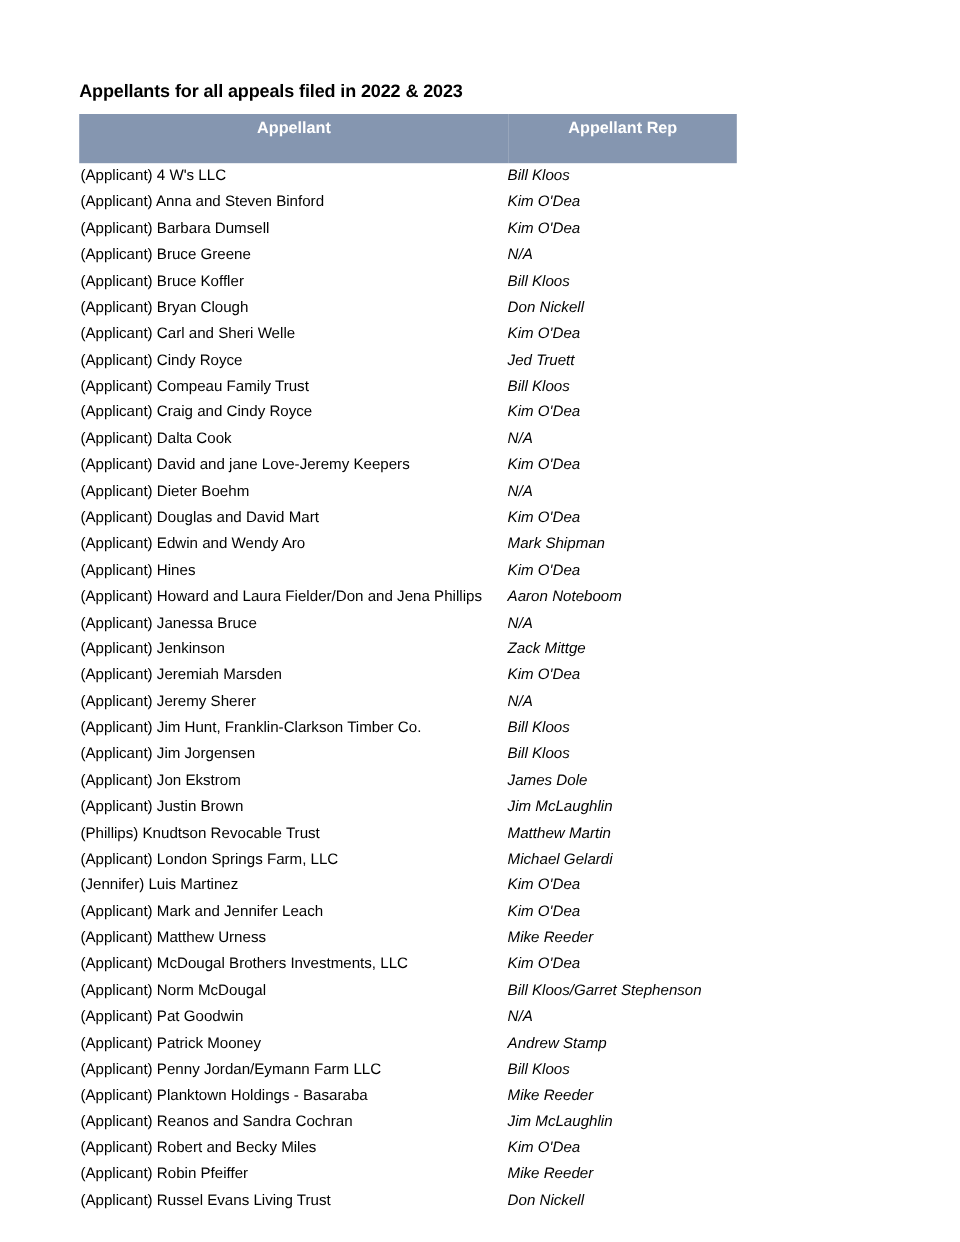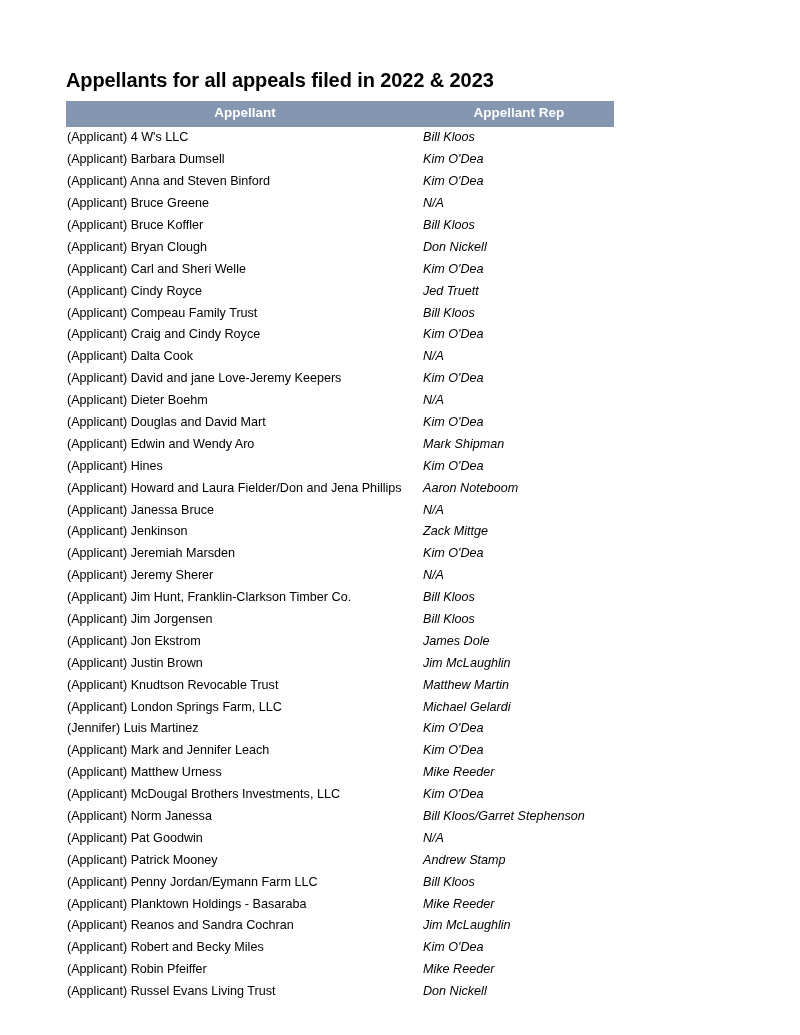--- a/index.html
+++ b/index.html
@@ -15,39 +15,39 @@
     overflow: hidden;
   }
   .page {
     position: relative;
     width: 800px;
     height: 1035px;
     box-sizing: border-box;
     padding: 68px 0 0 66px;
   }
   .doc-title {
-    font-size: 20px;
+    font-size: 15px;
     font-weight: bold;
     color: #000000;
     letter-spacing: -0.1px;
     margin: 0 0 9px 0;
     line-height: 1.2;
   }
   table.appeals {
     border-collapse: collapse;
     width: 548px;
     table-layout: fixed;
   }
   table.appeals thead th {
     background: #8596b0;
     color: #ffffff;
     font-size: 13.5px;
     font-weight: bold;
     text-align: center;
-    padding: 4px 0 5px 0;
+    padding: 4px 0 20px 0;
     line-height: 1.25;
     border: none;
   }
   table.appeals col.c-appellant { width: 358px; }
   table.appeals col.c-rep { width: 190px; }
   table.appeals tbody td {
     font-size: 12.6px;
     color: #000000;
     padding: 1.5px 0 1.5px 0;
     line-height: 1.5;
@@ -87,32 +87,32 @@
       </tr>
     </thead>
     <tbody id="table-body">
         <tr>
           <td class="appellant">(Applicant) 4 W's LLC</td>
           <td class="rep">
             <span class="rep-inner">Bill Kloos</span>
           </td>
         </tr>
         <tr>
+          <td class="appellant">(Applicant) Anna and Steven Binford</td>
+          <td class="rep">
+            <span class="rep-inner">Kim O'Dea</span>
+          </td>
+        </tr>
+        <tr>
           <td class="appellant">(Applicant) Barbara Dumsell</td>
           <td class="rep">
             <span class="rep-inner">Kim O'Dea</span>
           </td>
         </tr>
         <tr>
-          <td class="appellant">(Applicant) Anna and Steven Binford</td>
-          <td class="rep">
-            <span class="rep-inner">Kim O'Dea</span>
-          </td>
-        </tr>
-        <tr>
           <td class="appellant">(Applicant) Bruce Greene</td>
           <td class="rep">
             <span class="rep-inner">N/A</span>
           </td>
         </tr>
         <tr>
           <td class="appellant">(Applicant) Bruce Koffler</td>
           <td class="rep">
             <span class="rep-inner">Bill Kloos</span>
           </td>
@@ -231,21 +231,21 @@
             <span class="rep-inner">James Dole</span>
           </td>
         </tr>
         <tr>
           <td class="appellant">(Applicant) Justin Brown</td>
           <td class="rep">
             <span class="rep-inner">Jim McLaughlin</span>
           </td>
         </tr>
         <tr>
-          <td class="appellant">(Applicant) Knudtson Revocable Trust</td>
+          <td class="appellant">(Phillips) Knudtson Revocable Trust</td>
           <td class="rep">
             <span class="rep-inner">Matthew Martin</span>
           </td>
         </tr>
         <tr>
           <td class="appellant">(Applicant) London Springs Farm, LLC</td>
           <td class="rep">
             <span class="rep-inner">Michael Gelardi</span>
           </td>
         </tr>
@@ -267,21 +267,21 @@
             <span class="rep-inner">Mike Reeder</span>
           </td>
         </tr>
         <tr>
           <td class="appellant">(Applicant) McDougal Brothers Investments, LLC</td>
           <td class="rep">
             <span class="rep-inner">Kim O'Dea</span>
           </td>
         </tr>
         <tr>
-          <td class="appellant">(Applicant) Norm Janessa</td>
+          <td class="appellant">(Applicant) Norm McDougal</td>
           <td class="rep">
             <span class="rep-inner">Bill Kloos/Garret Stephenson</span>
           </td>
         </tr>
         <tr>
           <td class="appellant">(Applicant) Pat Goodwin</td>
           <td class="rep">
             <span class="rep-inner">N/A</span>
           </td>
         </tr>

